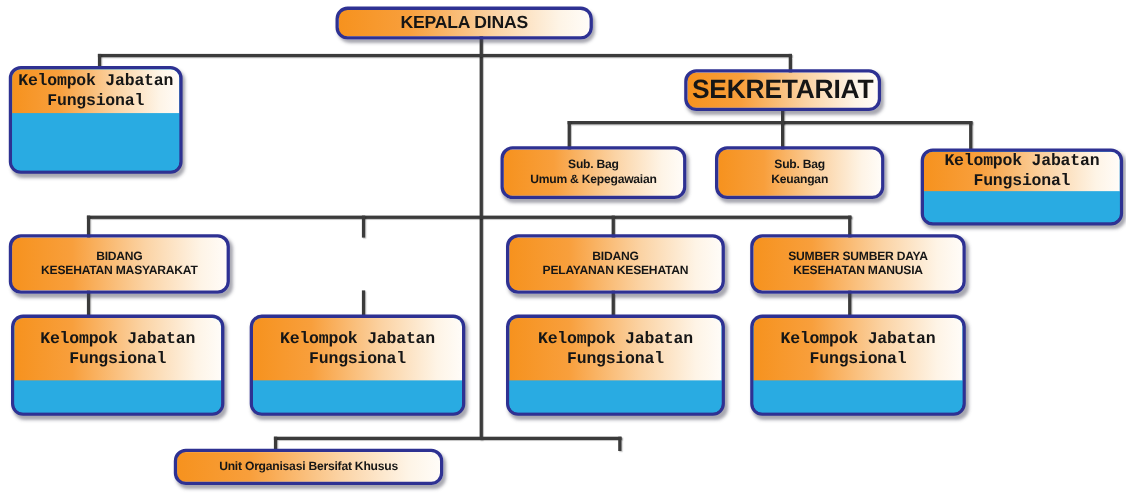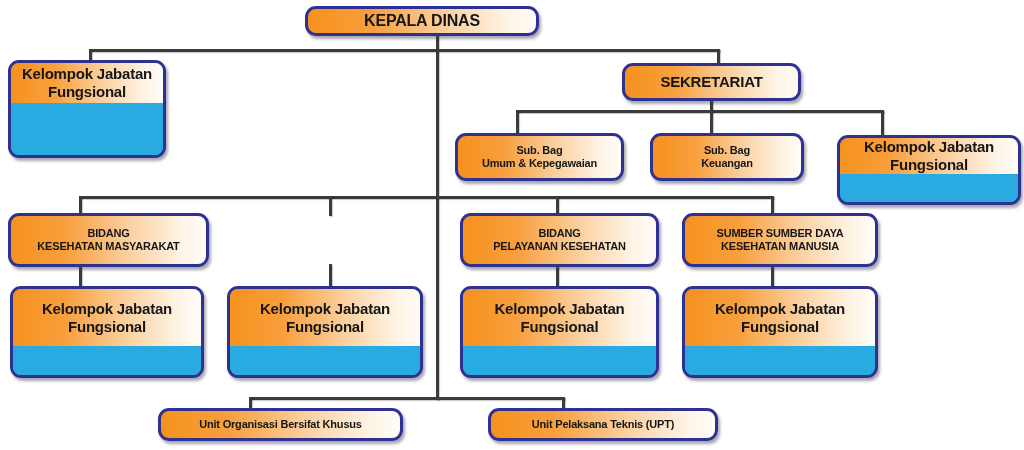--- a/index.html
+++ b/index.html
@@ -23,24 +23,25 @@
   }
   .node.twotone{background:var(--blue,#29ABE2)}
   .lbl{
     display:flex;align-items:center;justify-content:center;
     text-align:center;white-space:pre-line;
     font-weight:bold;color:#161616;letter-spacing:-.2px;line-height:1.18;width:100%;
   }
   .node.single .lbl{flex:1}
   .node.twotone .lbl{
     background:linear-gradient(to right,var(--orange,#F6921E) 0%,#F89F3C 28%,#FBD3A4 62%,#FEF4E6 88%,#FFFCF8 100%);
+    font-family:Liberation Mono, monospace;
   }
   .blue{flex:1;background:var(--blue,#29ABE2)}
   .f20{font-size:16px}
-  .f19{font-size:15px}
+  .f19{font-size:24px}
   .f15{font-size:15px}
   .f14{font-size:11px}
 </style>
 </head>
 <body>
 
 <div class="canvas">
 
   <div class="vl" style="left:436px;top:30px;height:370px"></div>
   <div class="hl" style="left:89px;top:49px;width:631px"></div>
@@ -121,17 +122,14 @@
   </div>
   <div class="node twotone" style="left:682px;top:286px;width:196px;height:92px">
     <div class="lbl f15" style="flex:0 0 57px">Kelompok Jabatan
 Fungsional</div>
     <div class="blue"></div>
   </div>
 
   <div class="node single" style="left:158px;top:408px;width:245px;height:33px">
     <div class="lbl f14">Unit Organisasi Bersifat Khusus</div>
   </div>
-  <div class="node single" style="left:488px;top:408px;width:230px;height:33px">
-    <div class="lbl f14">Unit Pelaksana Teknis (UPT)</div>
-  </div>
 
 </div>
 
 </body></html>

